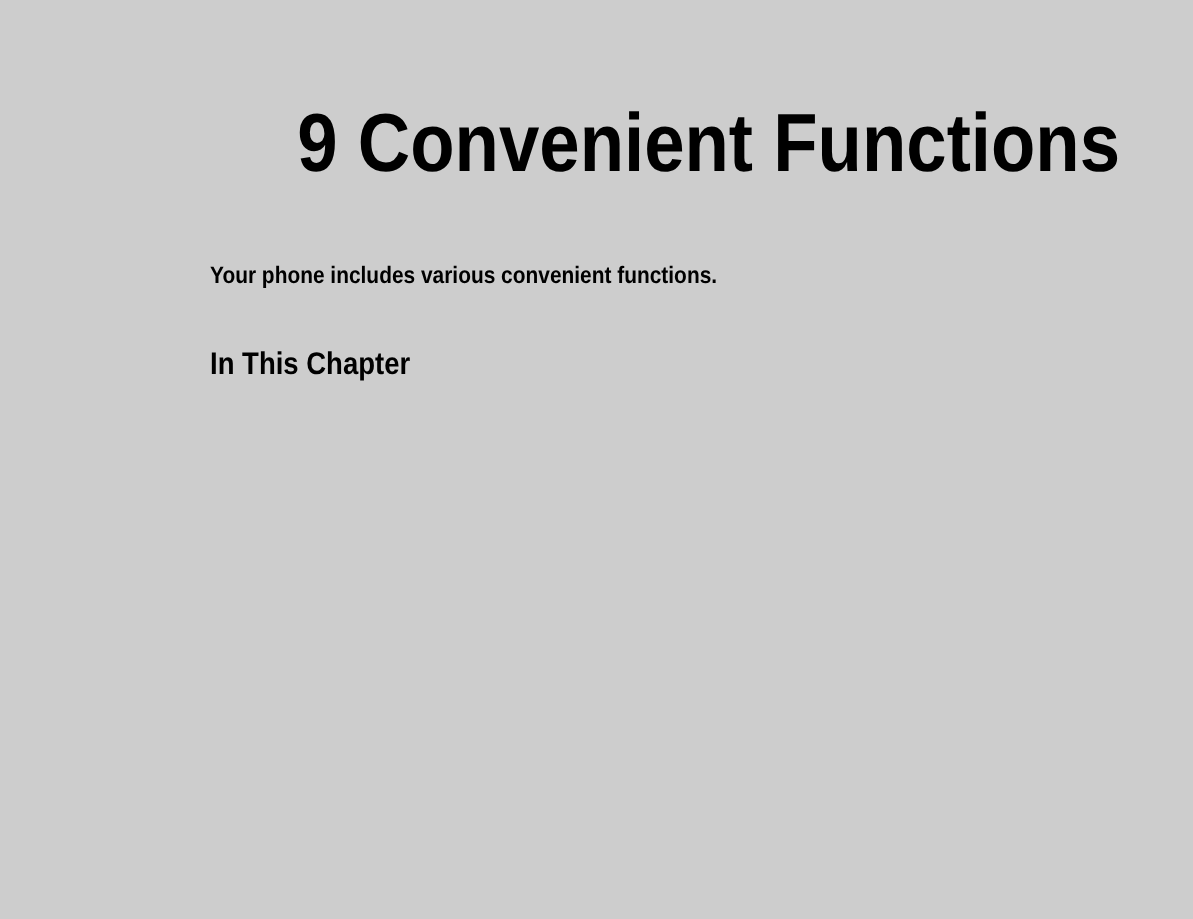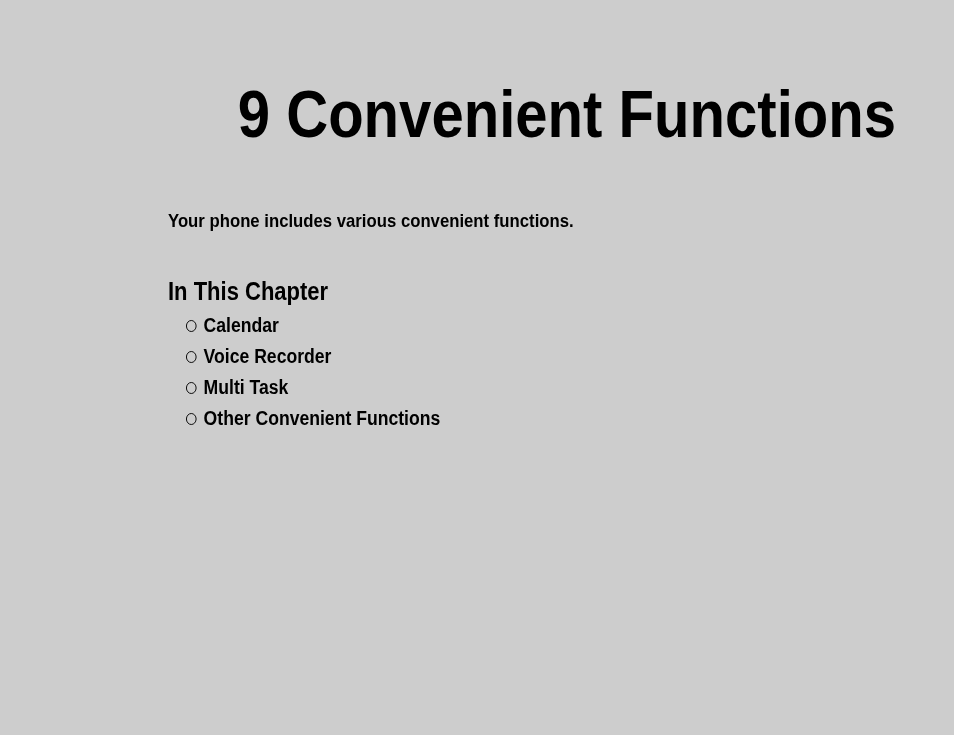--- a/index.html
+++ b/index.html
@@ -78,32 +78,14 @@
 <body>
 
 <div class="page">
 
   <div class="title">9  Convenient Functions</div>
 
   <div class="intro">Your phone includes various convenient functions.</div>
 
   <div class="section-heading">In This Chapter</div>
 
-  <div class="item-list">
-    <div class="item">
-      <span class="bullet"></span>
-      <span>Calendar</span>
-    </div>
-    <div class="item">
-      <span class="bullet"></span>
-      <span>Voice Recorder</span>
-    </div>
-    <div class="item">
-      <span class="bullet"></span>
-      <span>Multi Task</span>
-    </div>
-    <div class="item">
-      <span class="bullet"></span>
-      <span>Other Convenient Functions</span>
-    </div>
-  </div>
 
 </div>
 
 </body></html>

